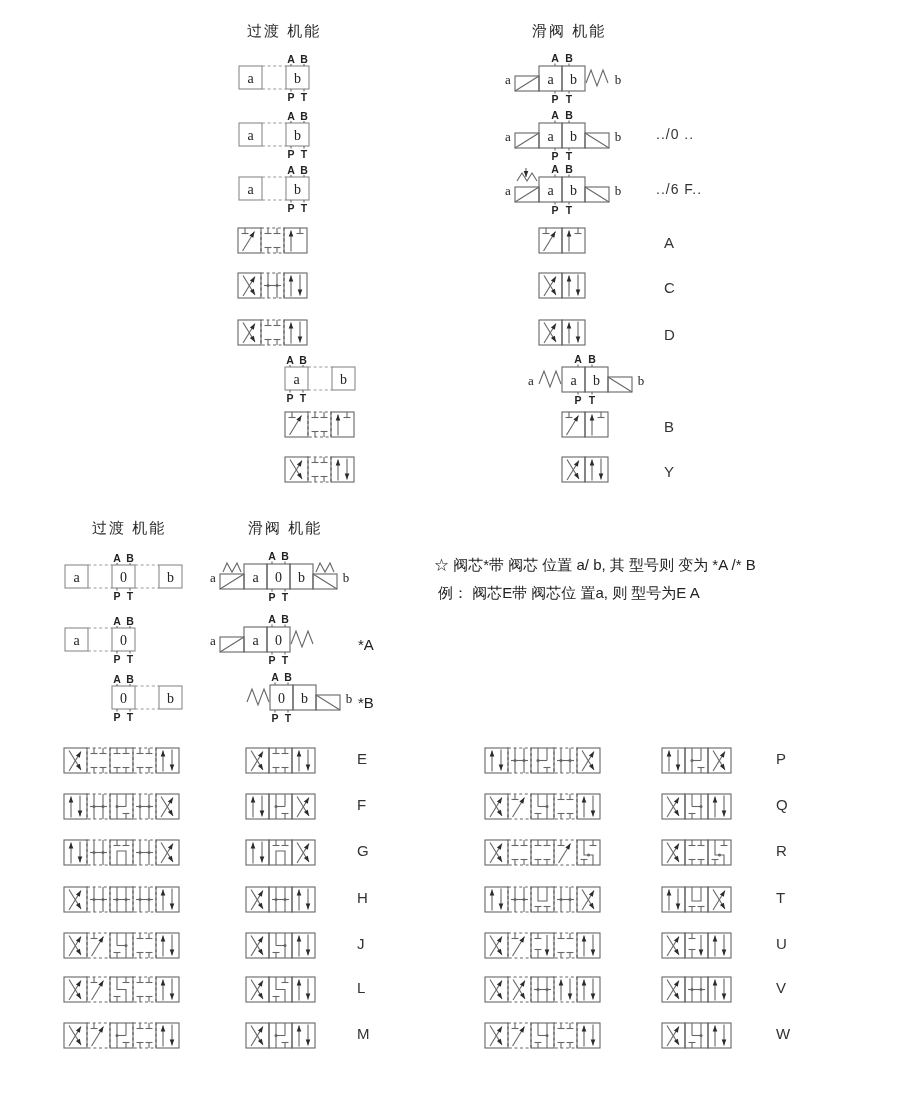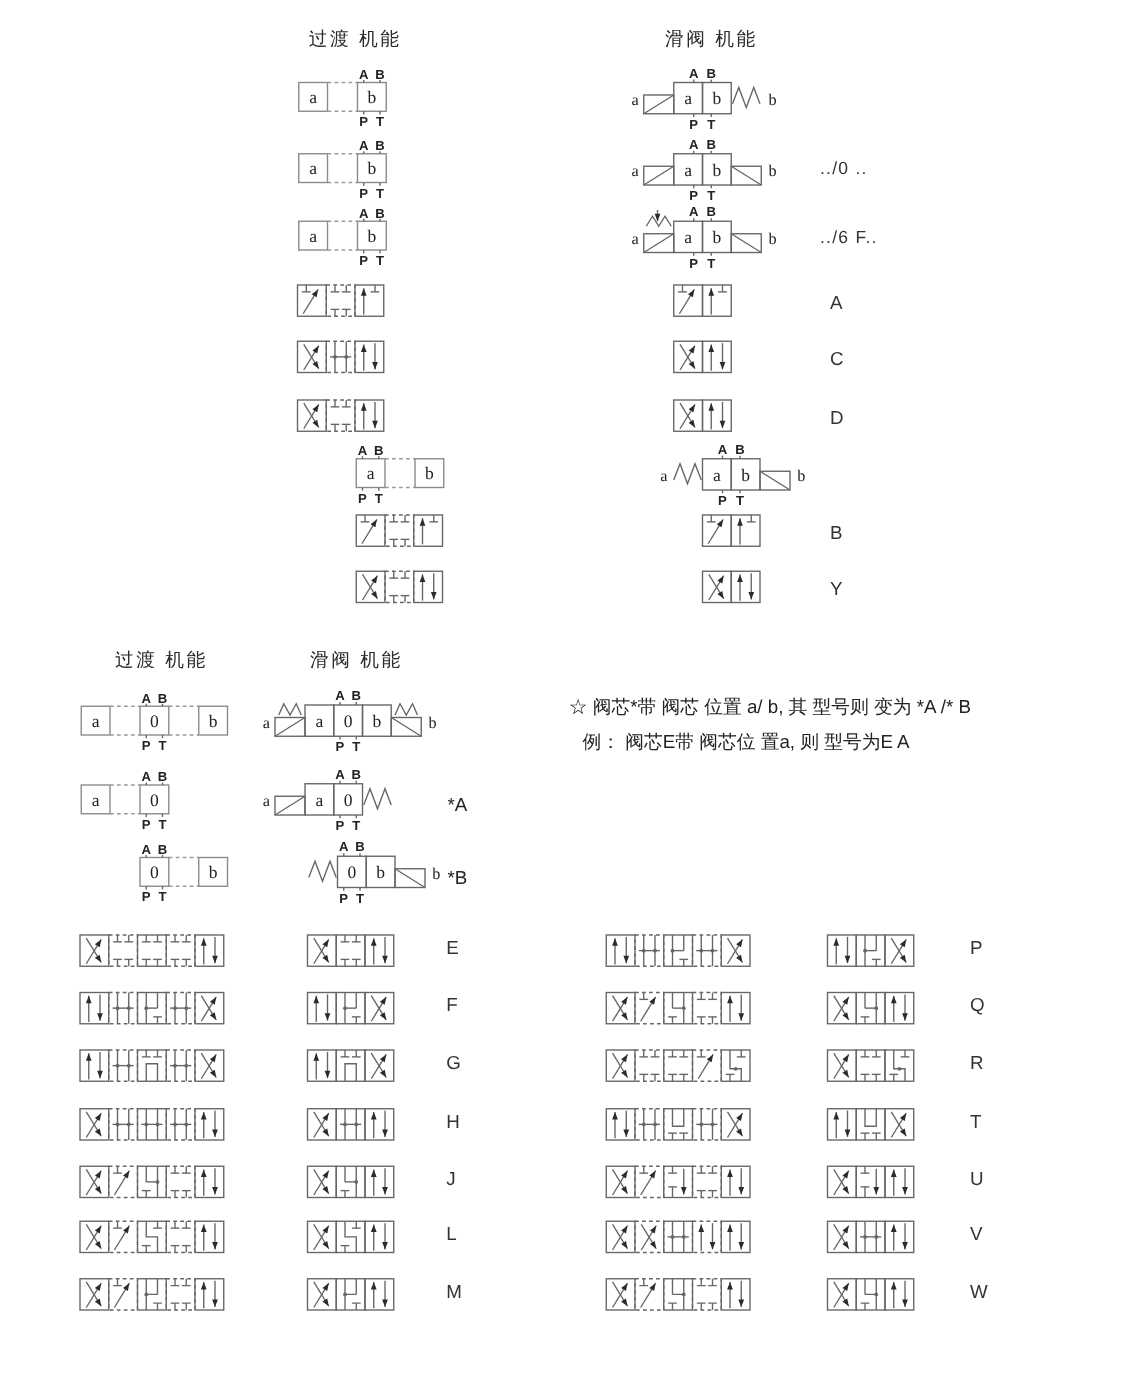--- a/index.html
+++ b/index.html
@@ -427,22 +427,22 @@
       <line x1="77" y1="10.5" x2="77" y2="13" stroke="#666666" stroke-width="1.1"></line>
       <line x1="64" y1="38" x2="64" y2="40.5" stroke="#666666" stroke-width="1.1"></line>
       <line x1="77" y1="38" x2="77" y2="40.5" stroke="#666666" stroke-width="1.1"></line>
       <text x="64" y="50" text-anchor="middle" class="pt">P</text>
       <text x="77" y="50" text-anchor="middle" class="pt">T</text>
       <text x="5" y="31" text-anchor="middle" class="sl">a</text>
       <text x="138" y="31" text-anchor="middle" class="sl">b</text>
     </svg>
   </div>
 
-<span class="abs note" style="left:455px;top:556px">☆ 阀芯*带 阀芯 位置 a/ b, 其 型号则 变为 *A /* B</span>
-<span class="abs note" style="left:466px;top:584px">例： 阀芯E带 阀芯位 置a, 则 型号为E A</span>
+<span class="abs note" style="left:434px;top:556px">☆ 阀芯*带 阀芯 位置 a/ b, 其 型号则 变为 *A /* B</span>
+<span class="abs note" style="left:438px;top:584px">例： 阀芯E带 阀芯位 置a, 则 型号为E A</span>
 
 <div class="abs sym" style="left:63px;top:615px">
     <svg xmlns="http://www.w3.org/2000/svg" width="74" height="49">
       <rect x="2" y="13" width="23" height="23" fill="none" stroke="#8a8a8a" stroke-width="1.1"></rect>
       <text x="13.5" y="29.5" text-anchor="middle" class="bl">a</text>
       <line x1="25" y1="13" x2="49" y2="13" stroke="#9a9a9a" stroke-width="1.1" stroke-dasharray="3 2.6"></line>
       <line x1="25" y1="36" x2="49" y2="36" stroke="#9a9a9a" stroke-width="1.1" stroke-dasharray="3 2.6"></line>
       <rect x="49" y="13" width="23" height="23" fill="none" stroke="#8a8a8a" stroke-width="1.1"></rect>
       <text x="60.5" y="29.5" text-anchor="middle" class="bl">0</text>
       <text x="54" y="10" text-anchor="middle" class="pt">A</text>

